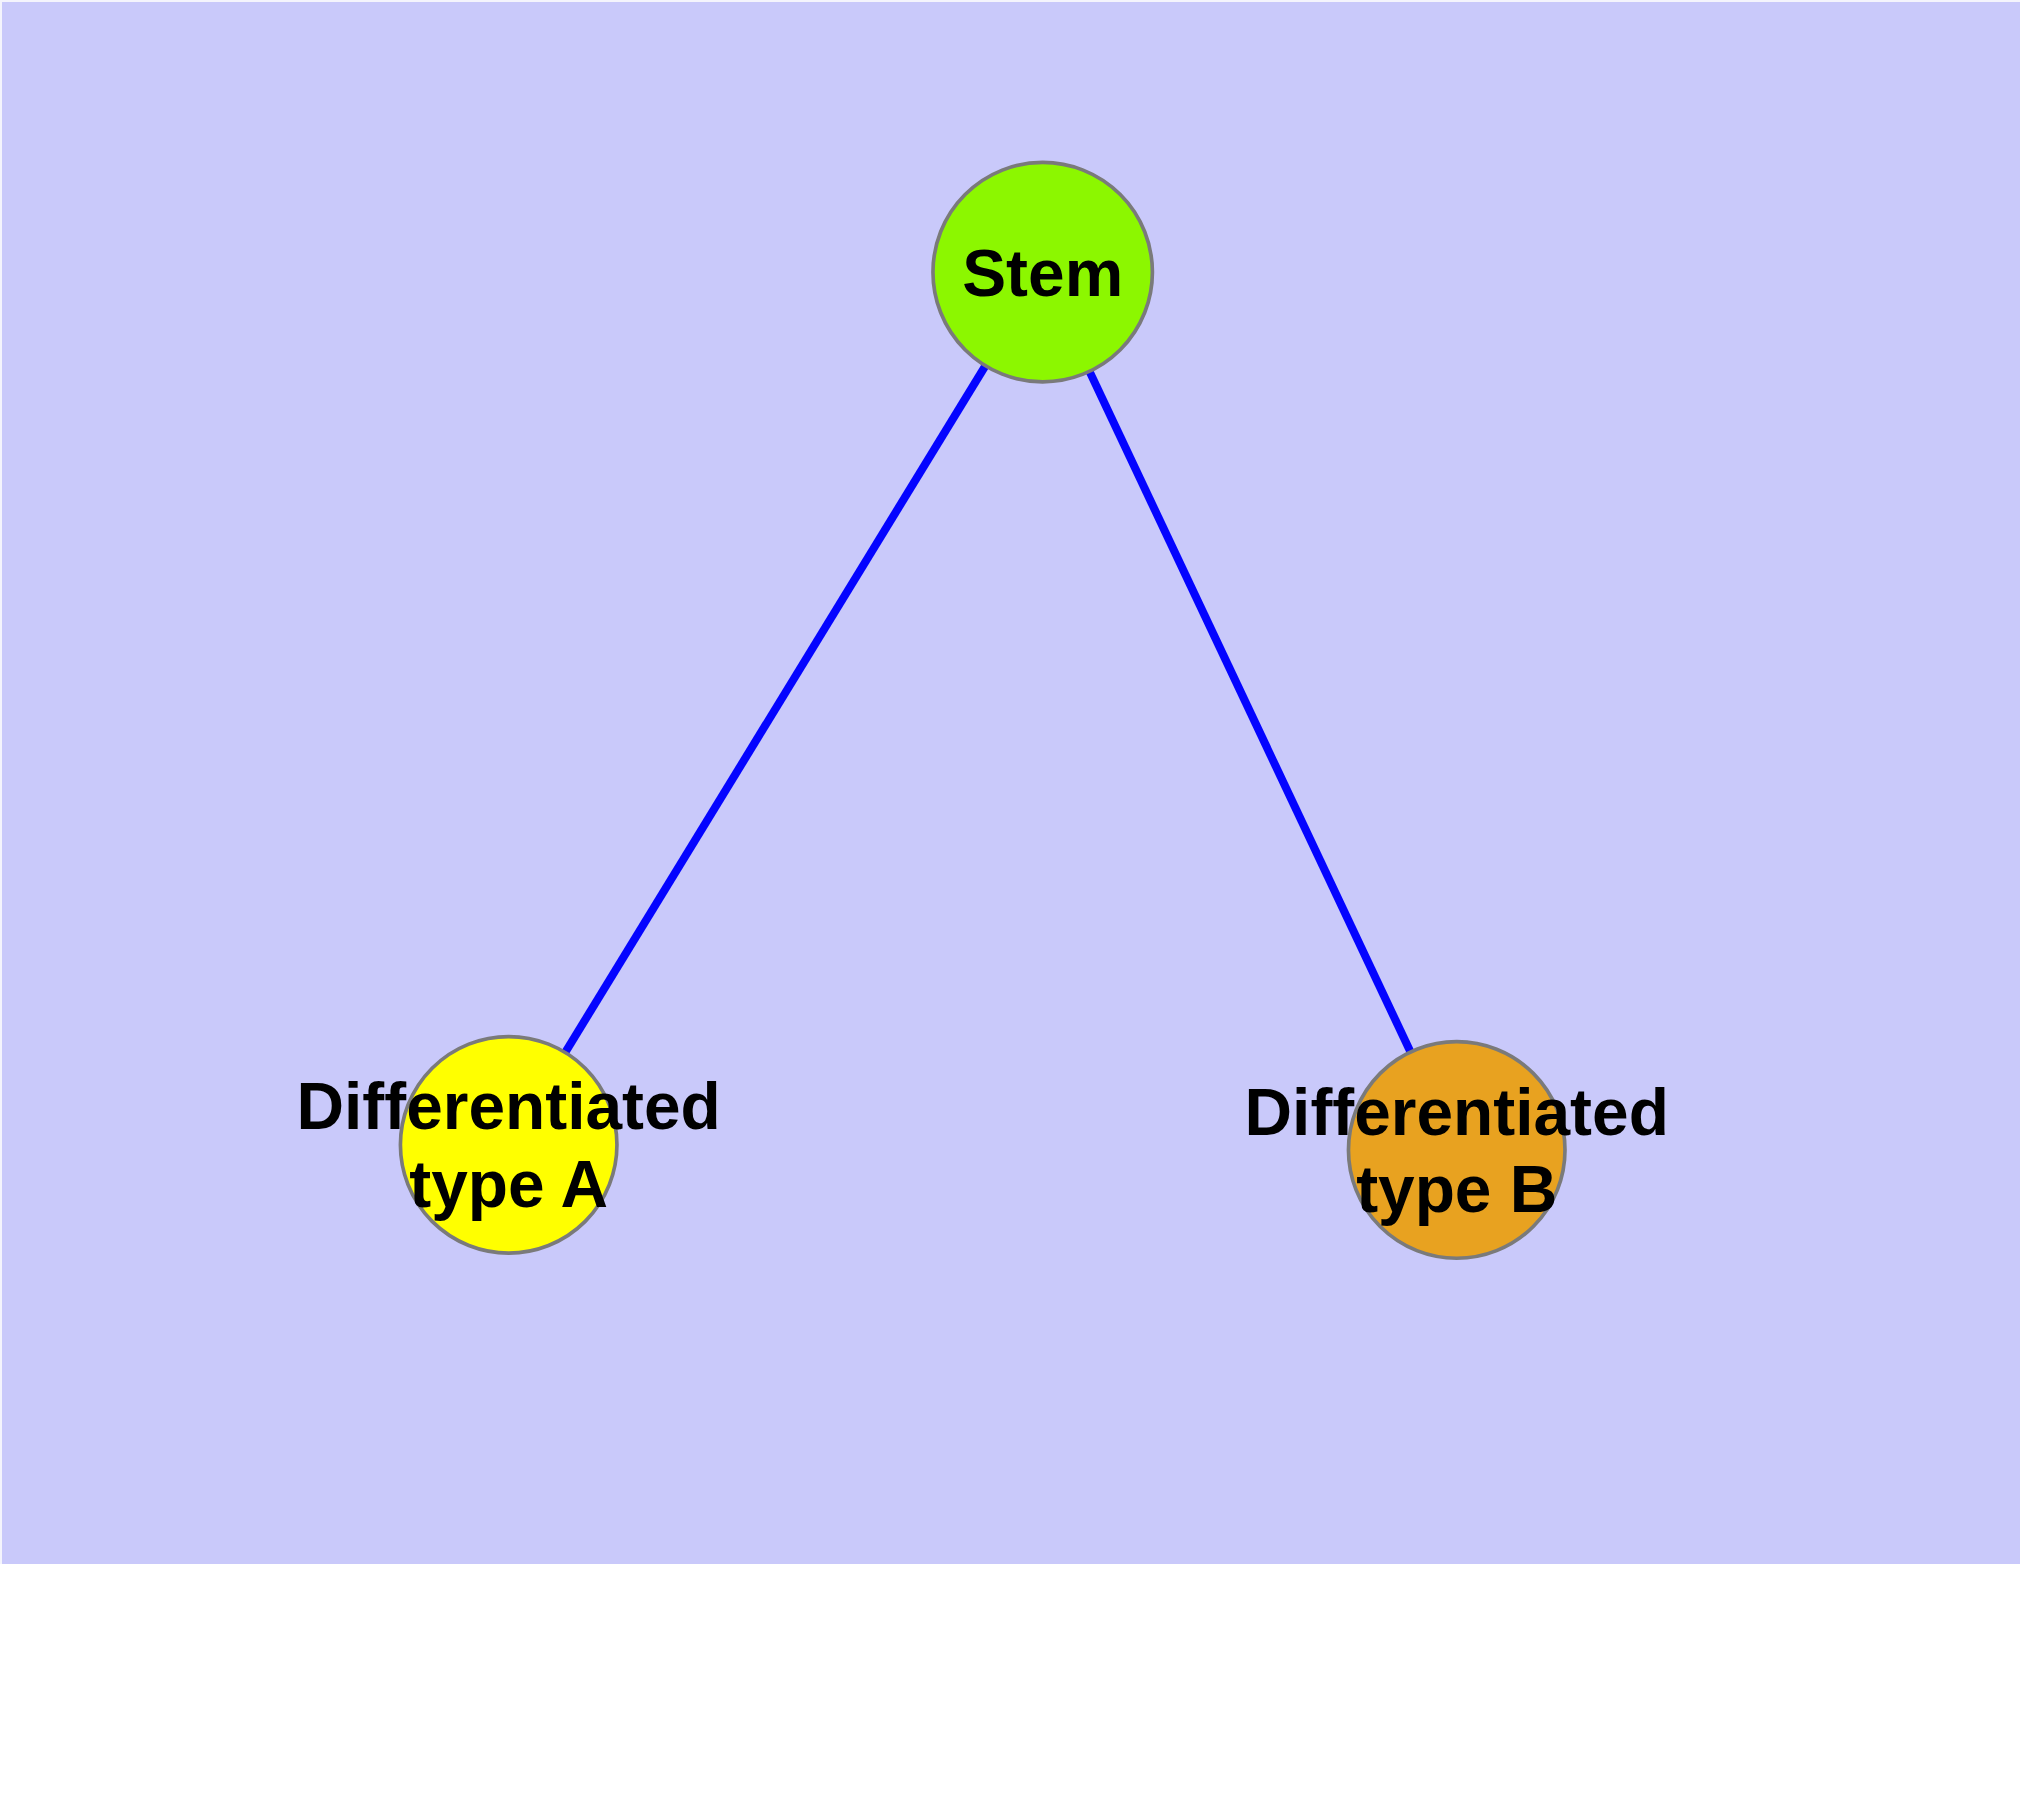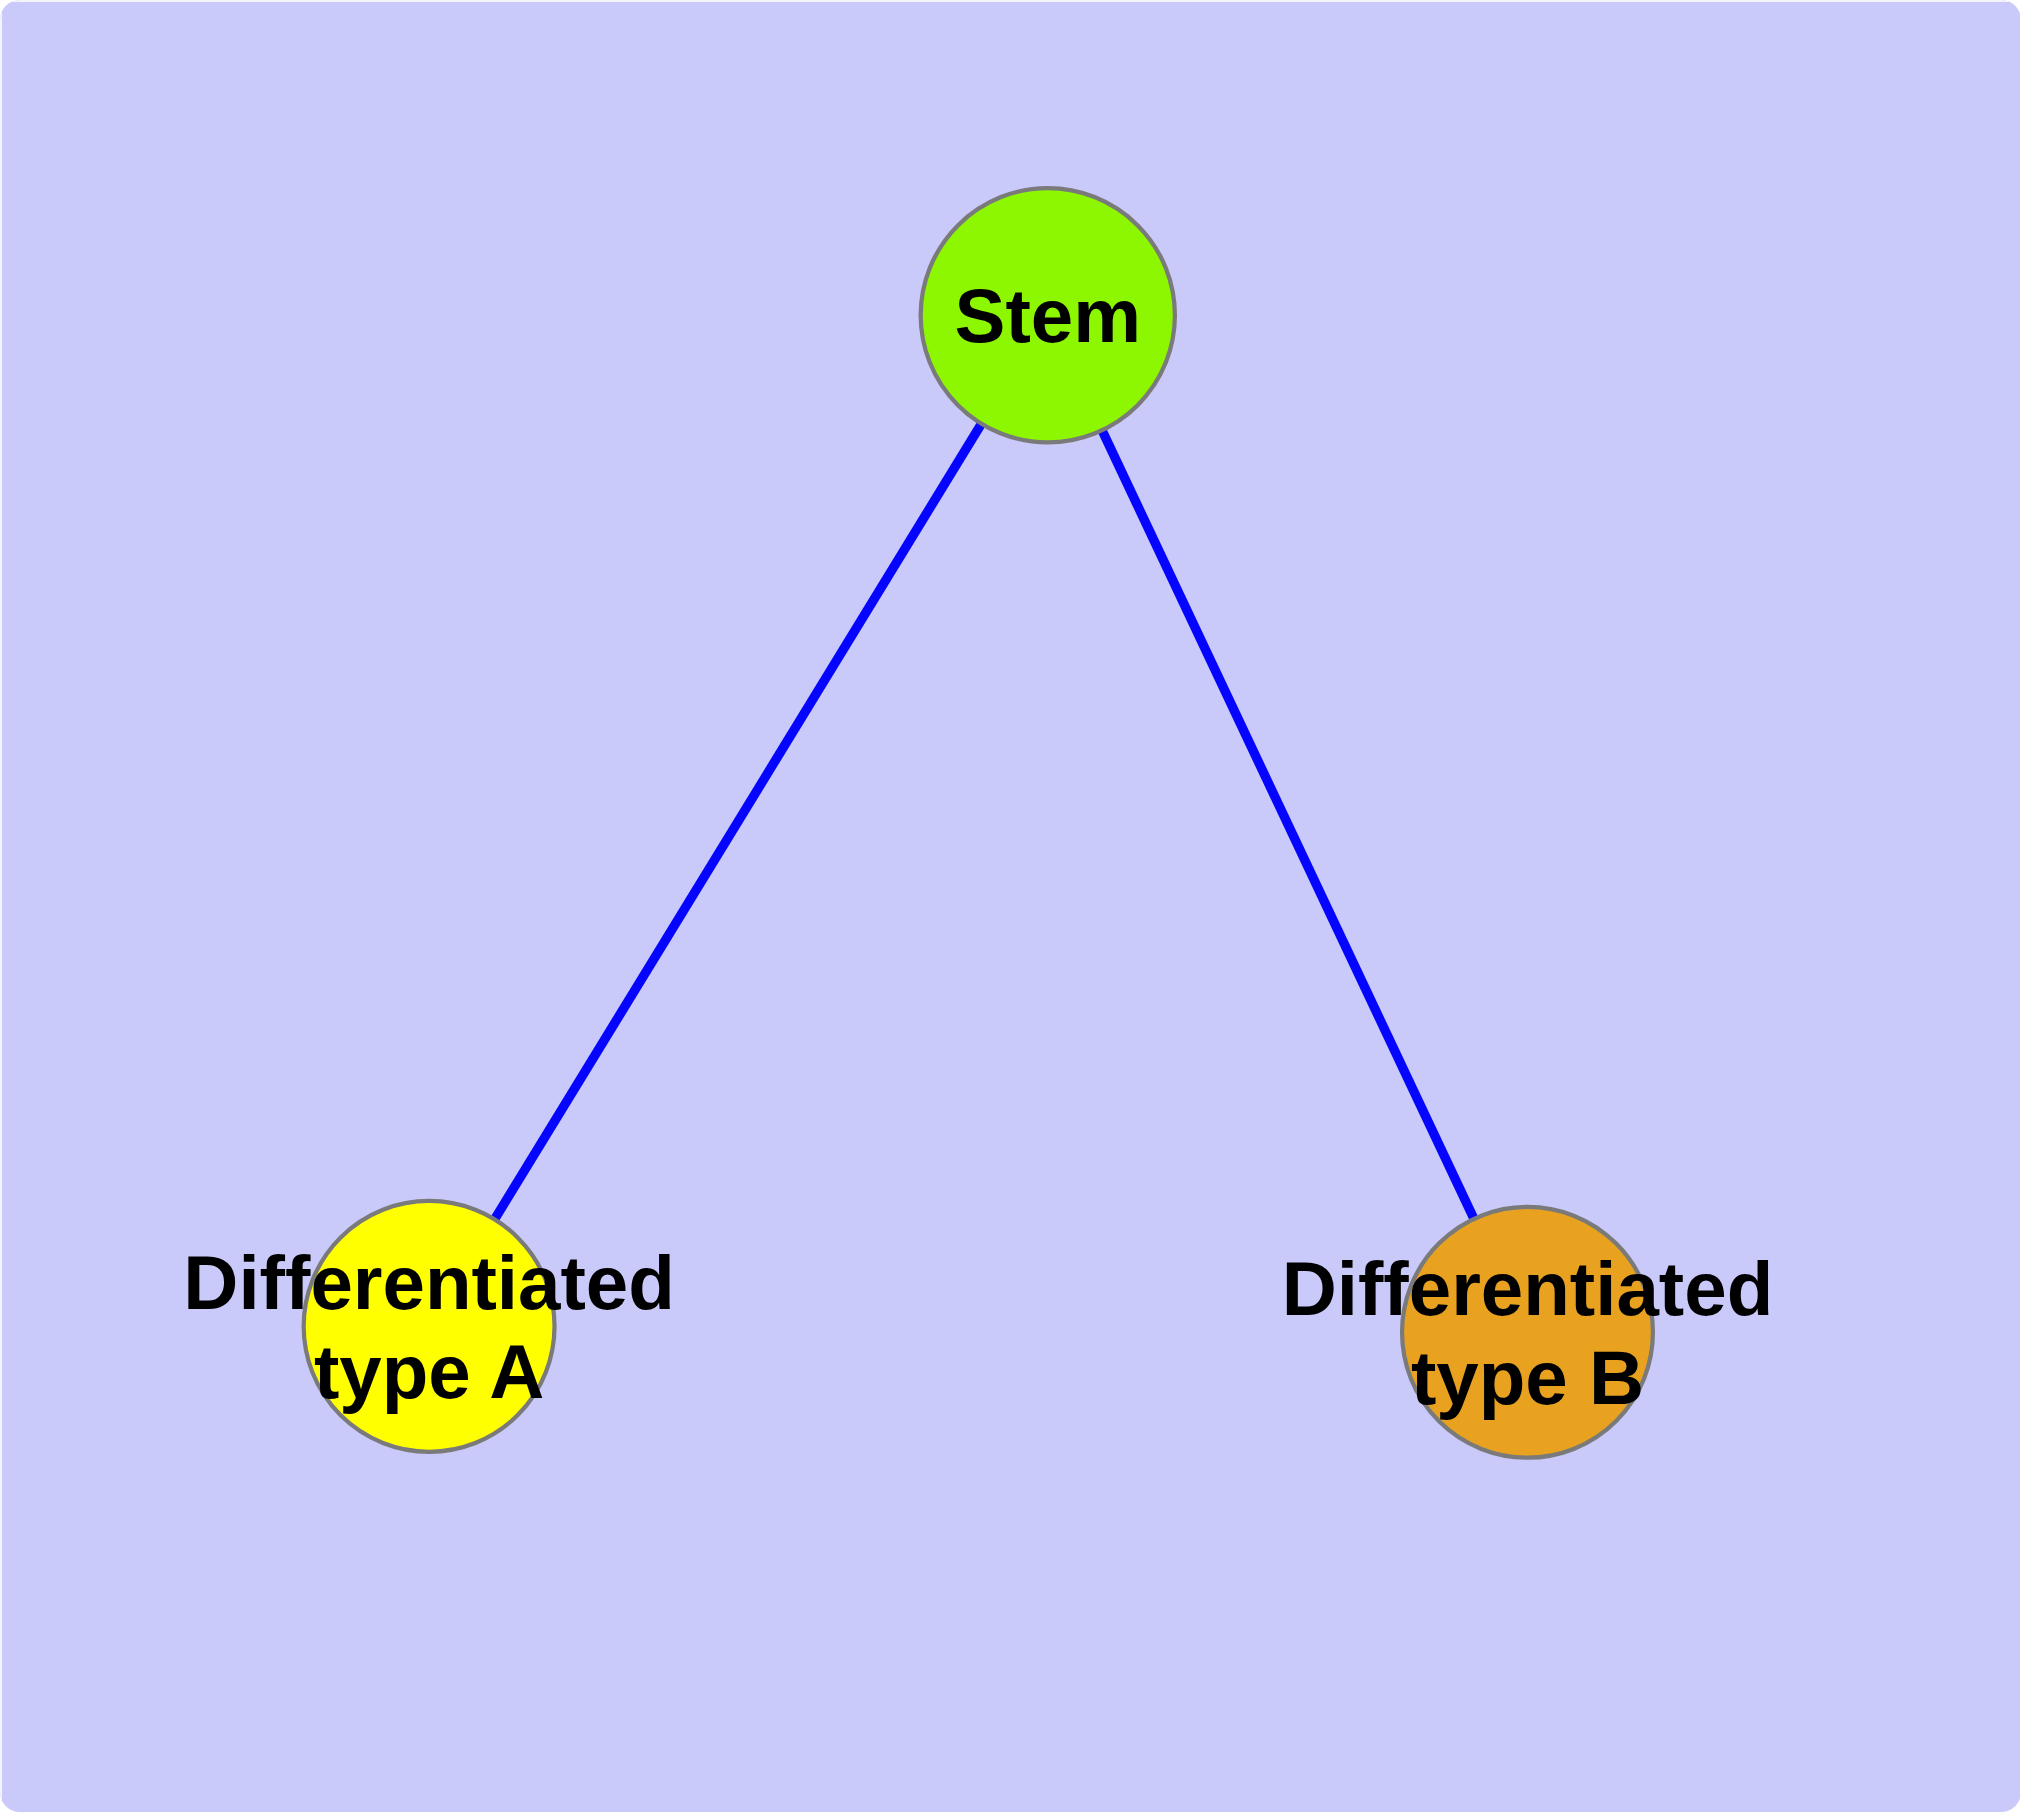--- a/index.html
+++ b/index.html
@@ -4,23 +4,22 @@
 <style>
   html, body {
     margin: 0;
     padding: 0;
     background: #ffffff;
     font-family: "Liberation Sans", sans-serif;
   }
   .stage {
     position: relative;
     width: 2021px;
-    height: 1812px;
+    height: 1564px;
     overflow: hidden;
-    border-radius: 20px;
   }
   .canvas-bg {
     position: absolute;
     inset: 0;
     border-top: 2.5px solid #f4f4fc;
     border-left: 2.5px solid #f4f4fc;
     box-sizing: border-box;
   }
   svg.diagram {
     position: absolute;

